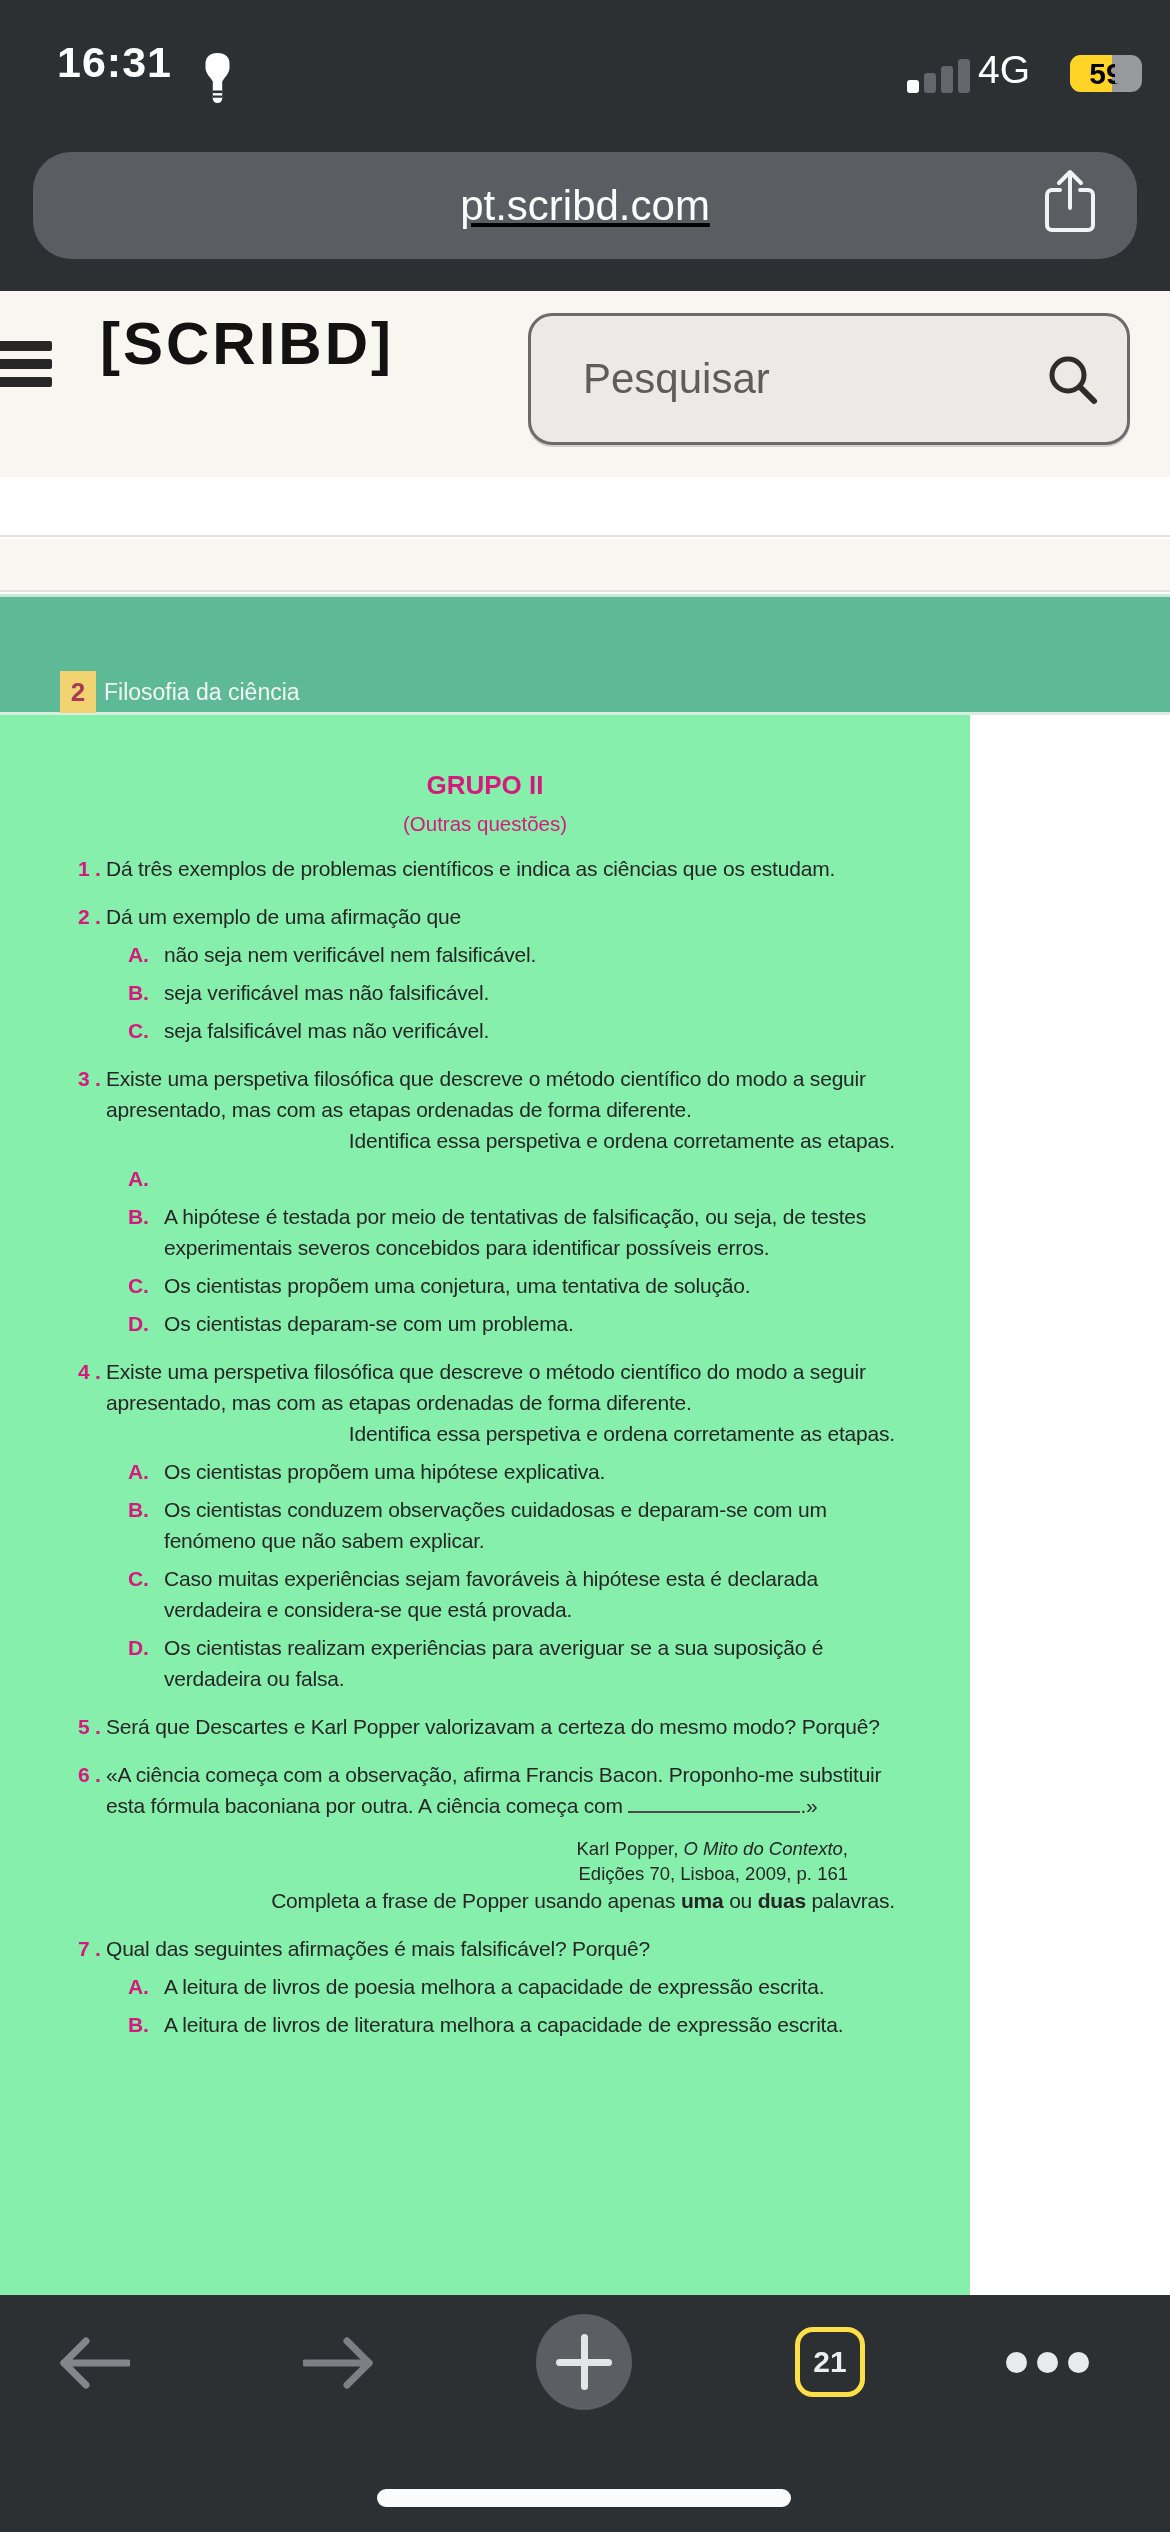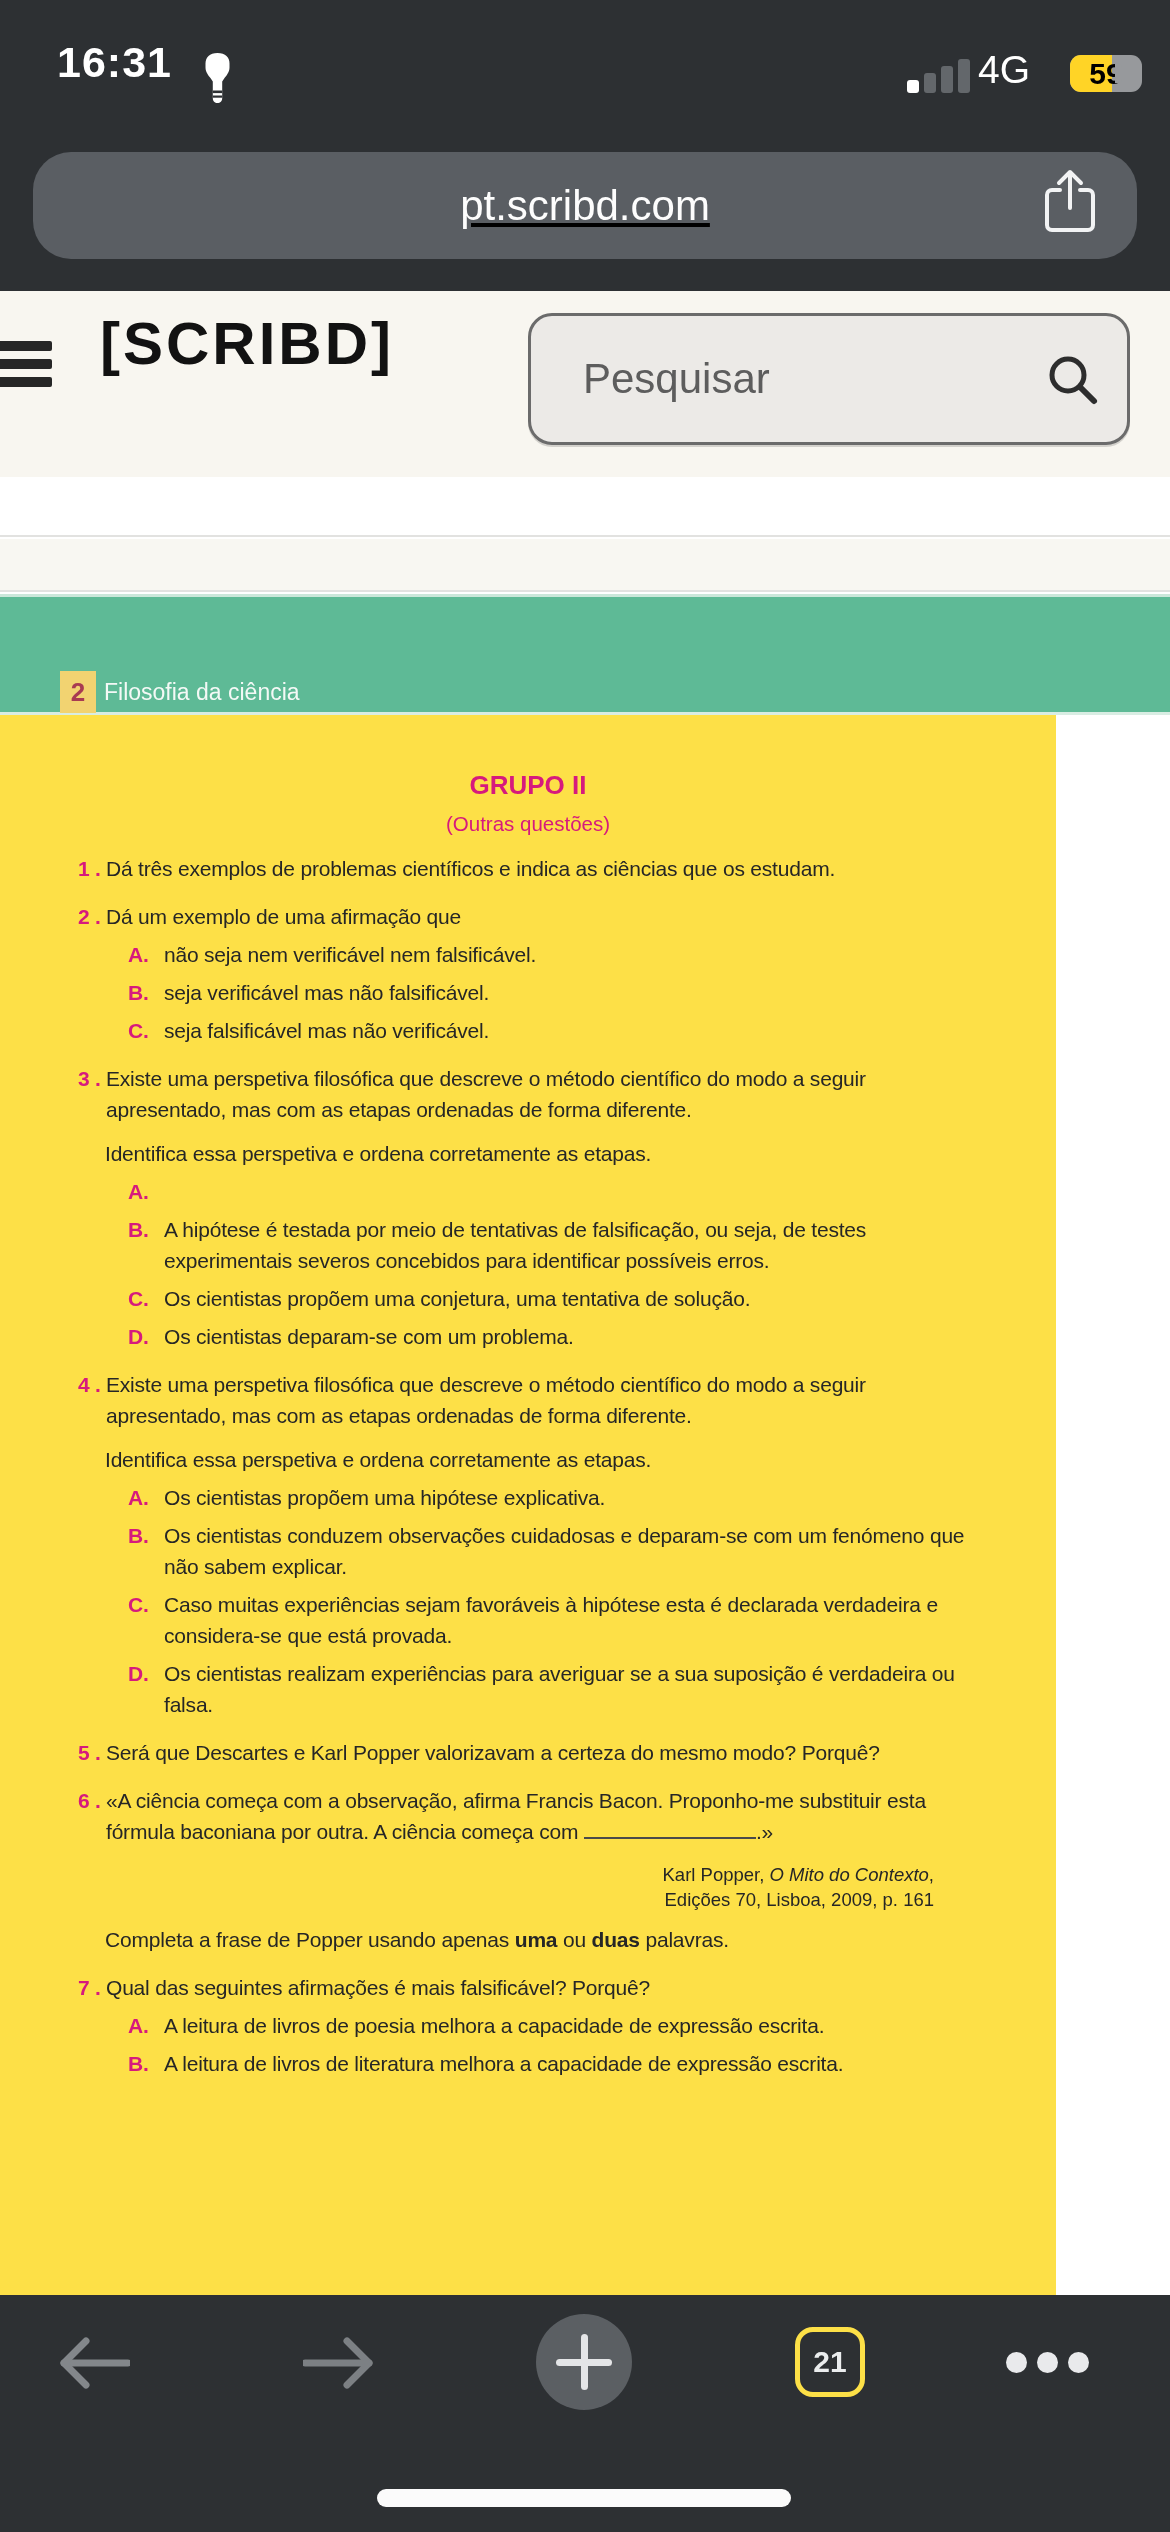--- a/index.html
+++ b/index.html
@@ -42,32 +42,32 @@
   
   .strip-white{position:absolute;left:0;top:477px;width:1170px;height:60px;background:#ffffff;border-bottom:2px solid #e2e2e0;}
   .strip-cream{position:absolute;left:0;top:539px;width:1170px;height:53px;background:#f8f7f2;border-bottom:2px solid #e2e2e0;}
   
   .green-banner{position:absolute;left:0;top:594px;width:1170px;height:121px;background:var(--green);
     border-top:3px solid #cbe7da;border-bottom:3px solid #d9ede3;}
   .badge{position:absolute;left:60px;top:74px;width:36px;height:42px;background:var(--badge-yellow);
     display:flex;align-items:center;justify-content:center;font-size:26px;font-weight:700;color:var(--badge-num);}
   .banner-title{position:absolute;left:104px;top:82px;font-size:23px;color:#f4f9f6;}
   
-  .doc{position:absolute;left:0;top:715px;width:1056px;height:1580px;background:#fde047;overflow:hidden;
+  .doc{position:absolute;left:0;top:715px;width:970px;height:1580px;background:#86efac;overflow:hidden;
     padding-top:55px;color:#262626;}
   .doc-heading{text-align:center;font-size:26px;font-weight:700;color:var(--pink);}
   .doc-subheading{text-align:center;font-size:20.5px;color:var(--pink);margin-top:11px;margin-bottom:4px;}
   .row{display:flex;line-height:31px;font-size:21px;letter-spacing:-0.2px;padding-right:75px;}
   .row .lbl{color:var(--pink);font-weight:700;flex:none;}
   .row .txt{flex:1;}
   .row.question{margin-top:17px;padding-left:78px;}
   .row.question .lbl{width:28px;}
   .row.option{margin-top:7px;padding-left:128px;}
   .row.option .lbl{width:36px;}
-  .row.para{margin-top:13px;padding-left:105px;}
+  .row.para{padding-left:105px;text-align:right;}
   .row.citation{display:block;text-align:right;padding:0 122px 0 0;font-size:18.5px;line-height:23px;margin-top:2px;letter-spacing:0;}
   .row:not(.citation) + .row.citation{margin-top:16px;}
   .blank{display:inline-block;width:172px;height:17px;border-bottom:2px solid #4a4a4a;}
   
   .toolbar{position:absolute;left:0;top:2295px;width:1170px;height:237px;background:var(--chrome);}
   .nav-btn{position:absolute;width:74px;height:56px;}
   .plus-btn{position:absolute;left:536px;top:19px;width:96px;height:96px;border-radius:50%;background:#5b5f63;
     display:flex;align-items:center;justify-content:center;}
   .plus-btn .h{position:absolute;width:56px;height:7px;border-radius:4px;background:#e4e5e7;}
   .plus-btn .v{position:absolute;width:7px;height:56px;border-radius:4px;background:#e4e5e7;}

